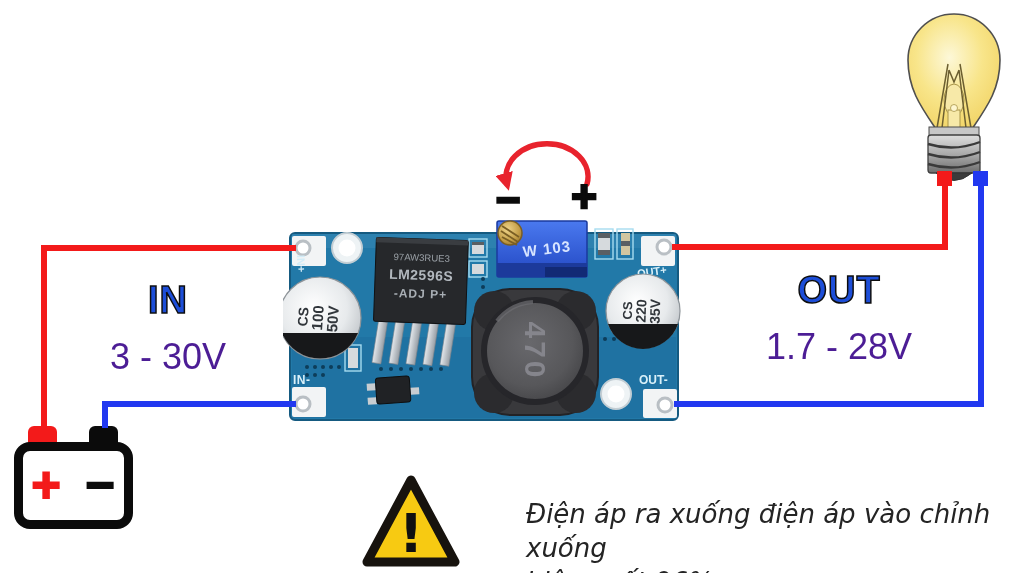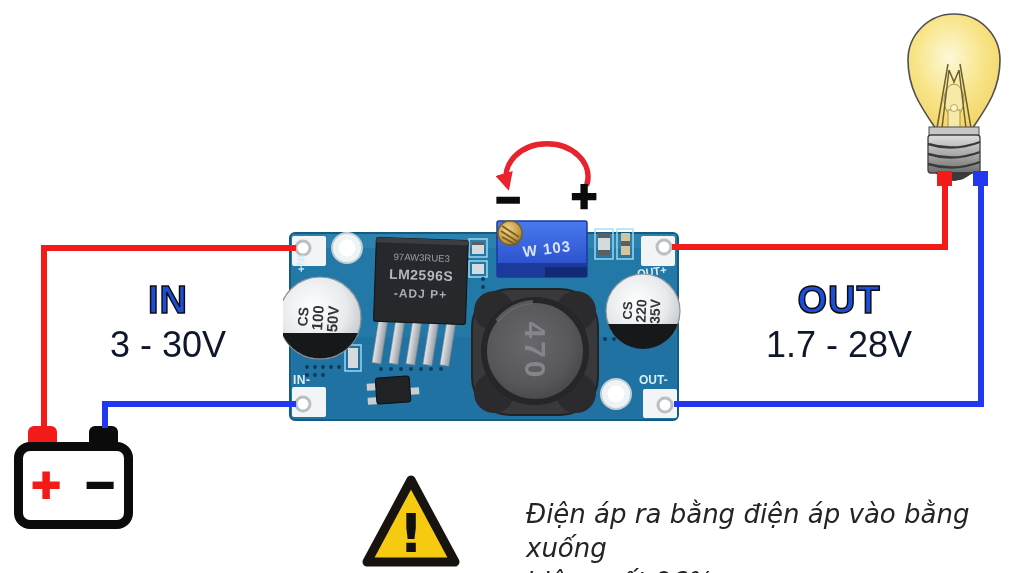--- a/index.html
+++ b/index.html
@@ -8,21 +8,21 @@
   .abs{position:absolute;}
   .wire{position:absolute;z-index:3;}
   .wire-red{background:#f31a1a;}
   .wire-blue{background:#2138f0;}
   .terminal{position:absolute;z-index:4;width:15px;height:15px;}
   .terminal-red{background:#f31a1a;}
   .terminal-blue{background:#2138f0;}
   .io-block{position:absolute;width:204px;text-align:center;z-index:2;}
   .io-title{display:block;font-size:38px;font-weight:700;letter-spacing:1px;color:#1d4ed8;
             -webkit-text-stroke:1.5px #0d0d0d;line-height:52px;}
-  .io-range{display:block;font-size:36px;font-weight:400;color:#0f172a;line-height:38px;margin-top:0;text-align:center;}
+  .io-range{display:block;font-size:36px;font-weight:400;color:#4c1d95;line-height:38px;margin-top:12px;text-align:center;}
   .adj-sign{position:absolute;z-index:2;font-weight:700;color:#0b0b0b;text-align:center;
             -webkit-text-stroke:2.5px #0b0b0b;}
   .battery-wrap{position:absolute;left:14px;top:426px;width:120px;height:104px;z-index:2;}
   .battery-body{position:absolute;left:0;top:16px;width:101px;height:69px;background:#fff;
                 border:9px solid #0b0b0b;border-radius:16px;}
   .battery-term{position:absolute;top:0;width:29px;height:22px;border-radius:6px 6px 0 0;}
   .battery-sign{position:absolute;width:46px;text-align:center;font-size:50px;font-weight:700;
                 line-height:50px;-webkit-text-stroke:2px currentColor;}
   .note{position:absolute;left:526px;top:497px;width:480px;z-index:2;
         font-family:"DejaVu Sans","Liberation Sans",sans-serif;
@@ -249,36 +249,36 @@
       <rect x="84" y="179" width="9" height="7" fill="#c8cdd1"></rect>
       <rect x="127" y="172" width="9" height="7" fill="#c8cdd1"></rect>
       <rect x="93" y="160" width="34" height="26" rx="3" fill="#202225" stroke="#0e0f10" stroke-width="1"></rect>
     </g>
   </svg>
 
   <div class="io-block" style="left:66px;top:274px">
     <span class="io-title">IN</span>
     <span class="io-range">3 - 30V</span>
   </div>
-  <div class="io-block" style="left:737px;top:274px">
+  <div class="io-block" style="left:737px;top:264px">
     <span class="io-title">OUT</span>
     <span class="io-range">1.7 - 28V</span>
   </div>
 
   <div class="battery-wrap">
     <div class="battery-term" style="left:14px;background:#f31a1a"></div>
     <div class="battery-term" style="left:75px;background:#0b0b0b"></div>
     <div class="battery-body"></div>
     <div class="battery-sign" style="left:9px;top:34px;color:#f31a1a">+</div>
     <div class="battery-sign" style="left:63px;top:34px;color:#0b0b0b">−</div>
   </div>
 
   <svg class="abs" style="left:360px;top:472px;z-index:2" width="102" height="100" viewBox="0 0 102 100">
     <polygon points="51,8 95,90 7,90" fill="#f7ca12" stroke="#17130e" stroke-width="9" stroke-linejoin="round"></polygon>
     <text x="51" y="80" text-anchor="middle" font-size="54" font-weight="bold" fill="#101010" style="font-family:'DejaVu Sans',sans-serif">!</text>
   </svg>
 
   <div class="note">
-    <span>Điện áp ra bằng điện áp vào bằng xuống</span>
+    <span>Điện áp ra xuống điện áp vào chỉnh xuống</span>
     <span>hiệu suất 96%</span>
   </div>
 
 </div>
 
 </body></html>

